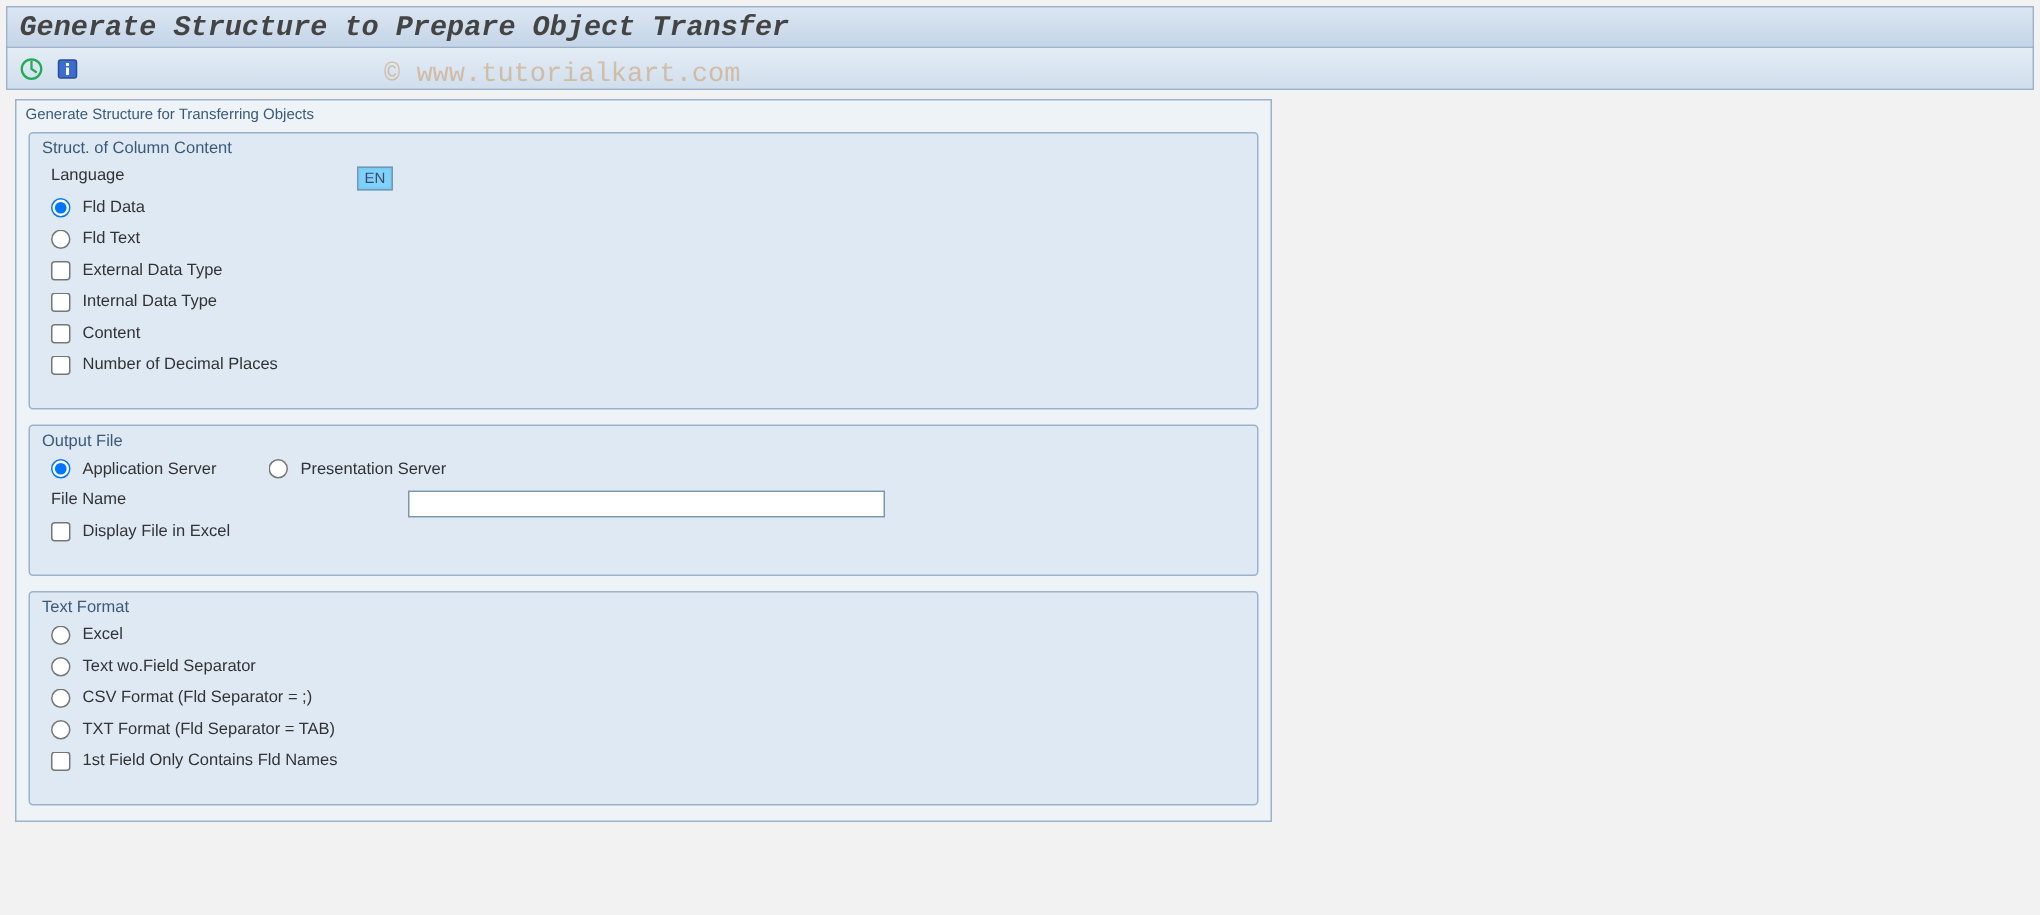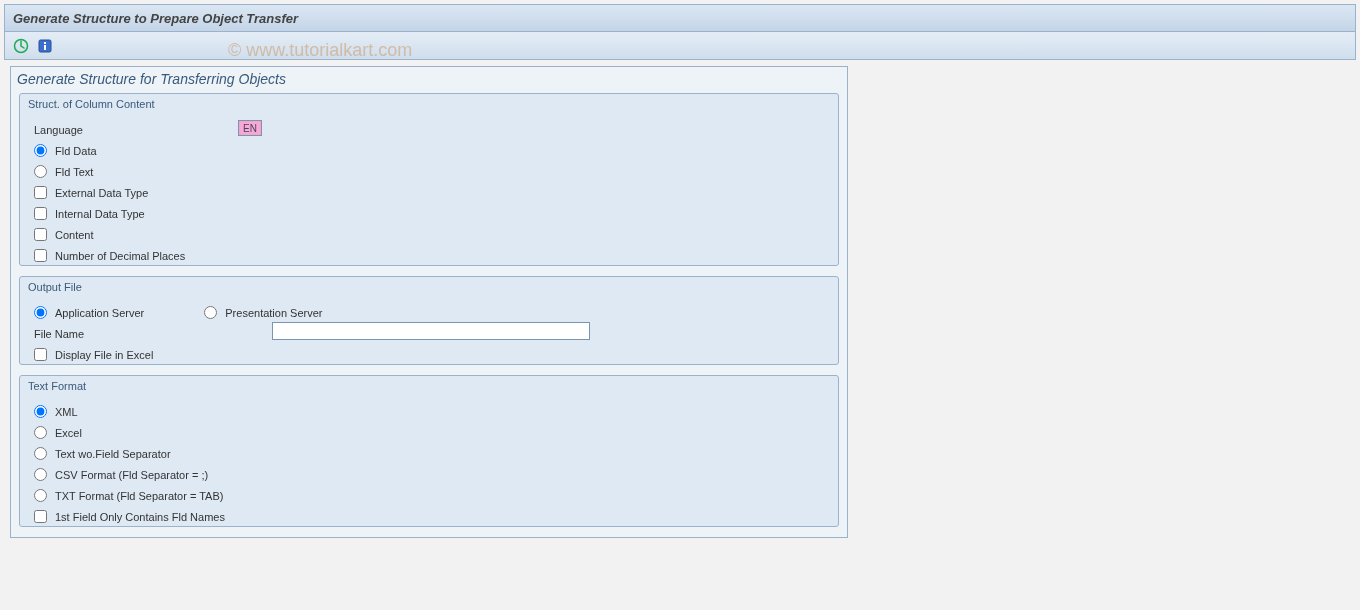--- a/index.html
+++ b/index.html
@@ -20,22 +20,23 @@
     border: 1px solid #9bb2cc;
     height: 28px;
     display: flex;
     align-items: center;
     padding: 0 8px;
     margin: 4px 4px 0 4px;
   }
   .title-bar span {
     font-weight: bold;
     font-style: italic;
-    font-size: 13px;
+    font-size: 19px;
     color: #444;
+    font-family: Liberation Mono, monospace;
   }
   .toolbar {
     background: linear-gradient(#e4edf6, #d0deec);
     border: 1px solid #9bb2cc;
     border-top: none;
     height: 28px;
     display: flex;
     align-items: center;
     padding: 0 6px;
     margin: 0 4px 6px 4px;
@@ -45,92 +46,91 @@
     width: 20px;
     height: 20px;
     display: inline-flex;
     align-items: center;
     justify-content: center;
     cursor: pointer;
   }
 
   .watermark {
     position: absolute;
-    left: 228px;
+    left: 256px;
     top: 40px;
     font-size: 18px;
     color: rgba(200,140,80,0.45);
-    font-family: Liberation Sans, sans-serif;
+    font-family: Liberation Mono, monospace;
     pointer-events: none;
     z-index: 50;
   }
 
   .main-panel {
     margin: 0 4px 4px 10px;
     width: 838px;
     border: 1px solid #9bb2cc;
     background: #eef3f8;
   }
   .panel-title {
-    font-size: 14px;
+    font-size: 10px;
     color: #3a5a7a;
     padding: 4px 6px 6px 6px;
-    font-style: italic;
   }
   .group-box {
     margin: 0 8px 10px 8px;
     border: 1px solid #9bb2cc;
     border-radius: 3px;
     background: #dfe9f3;
-    padding-bottom: 2px;
+    padding-bottom: 14px;
   }
   .group-box .group-title {
     font-size: 11px;
     color: #3a5a7a;
     padding: 4px 6px 6px 8px;
   }
   .row {
     display: flex;
-    align-items: flex-end;
+    align-items: flex-start;
     height: 20px;
     padding-left: 14px;
     margin-bottom: 1px;
     gap: 4px;
   }
   .row label {
     font-size: 11px;
     color: #333;
   }
   .lang-label { width: 200px; display:inline-block; }
   .lang-val {
     display:inline-flex;
     align-items:center;
     justify-content:center;
     width: 24px;
     height: 16px;
-    background: #f9a8d4;
+    background: #7dd3fc;
     border: 1px solid #7a95b0;
     font-size: 10px;
     color:#446;
     box-shadow: inset 0 0 2px rgba(0,0,0,.1);
   }
   input[type=radio], input[type=checkbox] {
     margin: 0 4px 0 0;
     width: 13px; height:13px;
   }
   .file-label { width: 210px; display:inline-block; }
   .text-input {
     width: 318px;
     height: 18px;
     border: 1px solid #7a95b0;
     background: #fff;
     padding: 0 3px;
     font-size: 11px;
   }
-  .server-group { display:flex; gap:60px; }
+  .server-group { display:flex; gap:35px; }
 </style>
 </head>
 <body>
 
 <div class="title-bar">
   <span>Generate Structure to Prepare Object Transfer</span>
 </div>
 
 <div class="toolbar">
   <div class="tb-btn" title="Execute">
@@ -206,24 +206,20 @@
     <div class="row">
       <input type="checkbox" style="">
       <label>Display File in Excel</label>
     </div>
   </div>
 
   <div class="group-box">
     <div class="group-title">Text Format</div>
 
     <div class="row">
-      <input type="radio" name="fmt" checked="" style="">
-      <label>XML</label>
-    </div>
-    <div class="row">
       <input type="radio" name="fmt" style="">
       <label>Excel</label>
     </div>
     <div class="row">
       <input type="radio" name="fmt" style="">
       <label>Text wo.Field Separator</label>
     </div>
     <div class="row">
       <input type="radio" name="fmt" style="">
       <label>CSV Format (Fld Separator = ;)</label>

